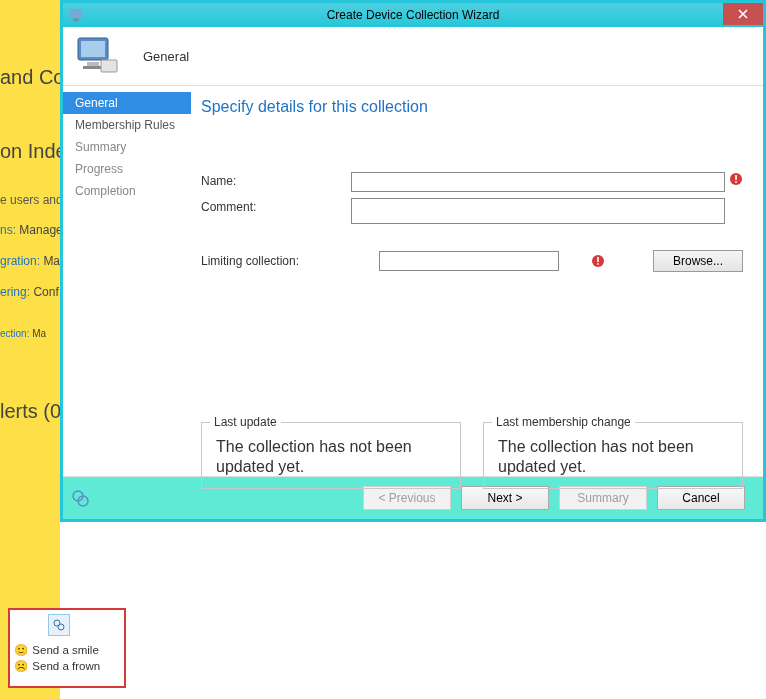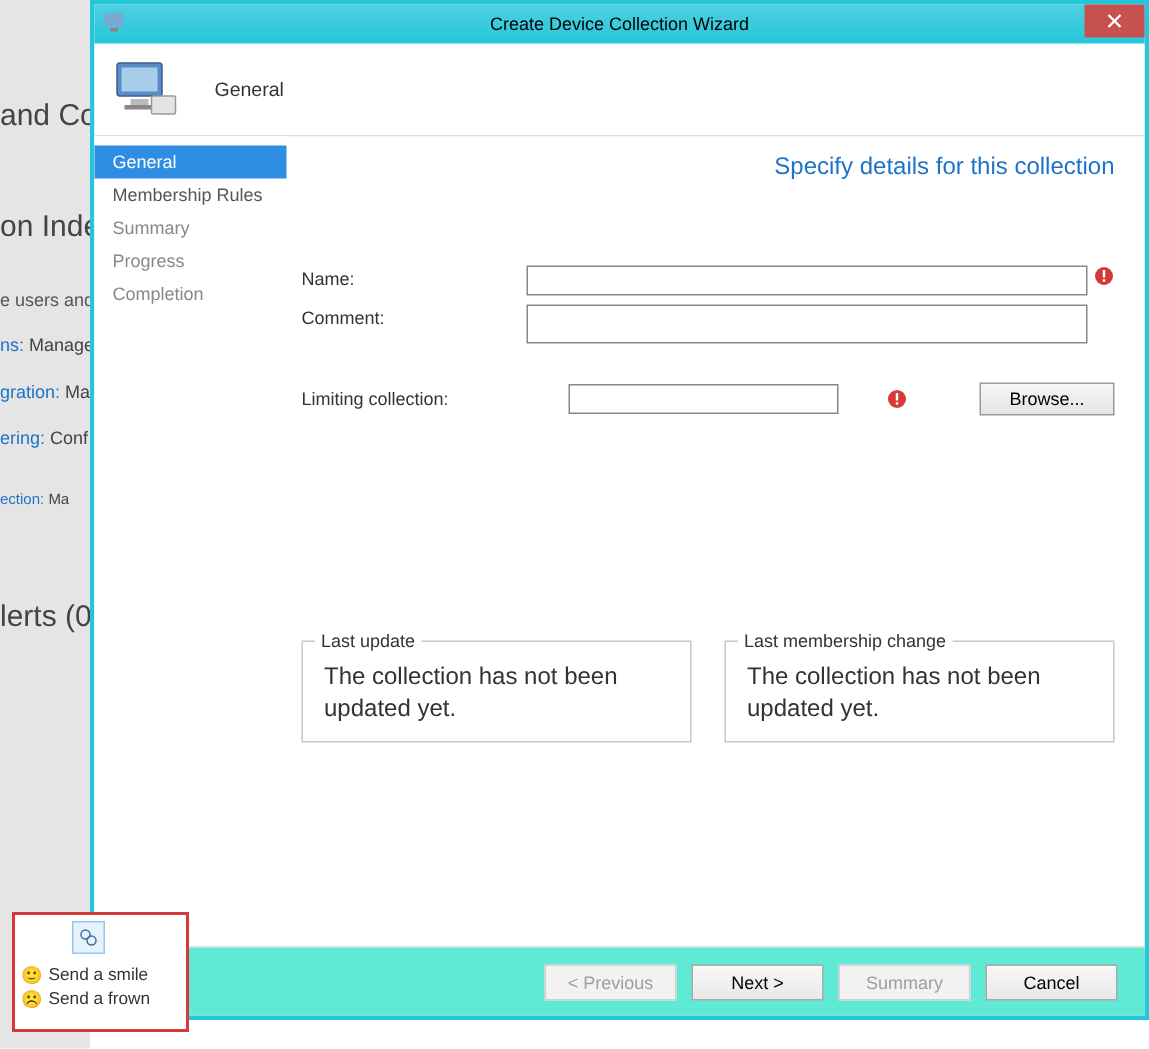--- a/index.html
+++ b/index.html
@@ -12,34 +12,34 @@
     width: 766px;
     height: 699px;
     overflow: hidden;
     position: relative;
   }
   .bg-col {
     position: absolute;
     left: 0; top: 0;
     width: 60px;
     height: 699px;
-    background: #e5e5e5;
+    background: #fde047;
     color: #444;
   }
   .bg-col .lbl {
     position: absolute;
     left: 0;
     white-space: nowrap;
     font-size: 14px;
   }
   .wizard {
     position: absolute;
     left: 60px; top: 0;
     width: 706px;
-    height: 680px;
+    height: 522px;
     border: 3px solid #26c6da;
     background: #fff;
     display: flex;
     flex-direction: column;
   }
   .titlebar {
     height: 26px;
     background: linear-gradient(#4dd0e1,#26c6da);
     position: relative;
     display: flex;
@@ -103,21 +103,20 @@
   .step.future { color: #888; }
   .content {
     flex: 1;
     padding: 12px 20px 12px 10px;
     position: relative;
   }
   .heading {
     color: #1e73c7;
     font-size: 16px;
     margin: 0 0 56px 0;
-    text-align: right;
   }
   .form-row {
     display: flex;
     align-items: flex-start;
     margin-bottom: 6px;
   }
   .form-row .flabel {
     width: 150px;
     font-size: 12px;
     color: #333;

